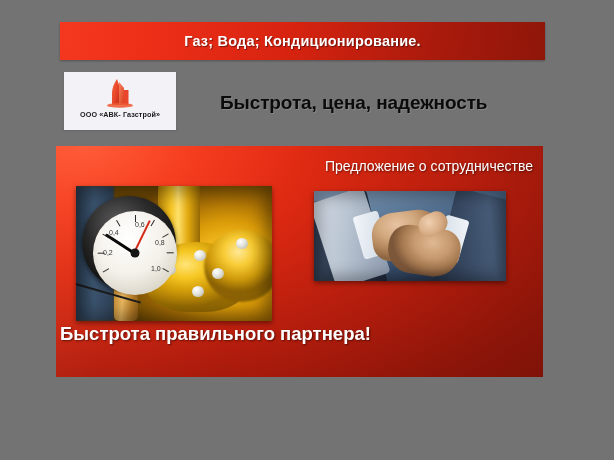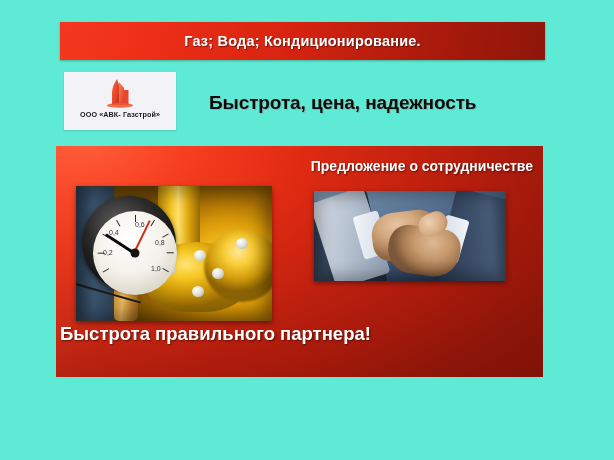--- a/index.html
+++ b/index.html
@@ -5,21 +5,21 @@
   * { margin:0; padding:0; box-sizing:border-box; }
   html,body{
     width:614px; height:460px;
     background:#ffffff;
     font-family:"Liberation Sans", sans-serif;
     overflow:hidden;
   }
   .slide{
     position:relative;
     width:614px; height:460px;
-    background:#5eead4;
+    background:#737373;
   }
 
   
   .title-banner{
     position:absolute;
     left:60px; top:22px;
     width:485px; height:38px;
     background:linear-gradient(100deg,#f4381f 0%,#ee2f18 18%,#d62310 48%,#a81a0c 78%,#8f160a 100%);
     display:flex; align-items:center; justify-content:center;
     box-shadow:0 1px 2px rgba(0,0,0,.28);
@@ -54,21 +54,21 @@
     font-size:7.2px;
     font-weight:bold;
     color:#1b1b1b;
     white-space:nowrap;
     letter-spacing:.1px;
   }
 
   
   .tagline{
     position:absolute;
-    left:209px; top:92px;
+    left:220px; top:92px;
     font-size:19px;
     font-weight:bold;
     color:#0b0b0b;
     white-space:nowrap;
     text-shadow:1px 1px 0 rgba(150,150,150,.55);
     letter-spacing:-.1px;
   }
 
   
   .red-panel{
@@ -84,21 +84,21 @@
     position:absolute; inset:0;
     background:linear-gradient(118deg, rgba(255,120,80,.22) 0%, rgba(255,90,55,.06) 26%, rgba(0,0,0,0) 46%);
     pointer-events:none;
   }
 
   .panel-subtitle{
     position:absolute;
     right:10px; top:12px;
     color:#ffffff;
     font-size:14px;
-    font-weight:bold;
+    font-weight:normal;
     white-space:nowrap;
     text-shadow:1px 1px 2px rgba(0,0,0,.5);
     z-index:4;
   }
 
   .panel-footline{
     position:absolute;
     left:4px; bottom:32px;
     color:#ffffff;
     font-size:18.5px;

